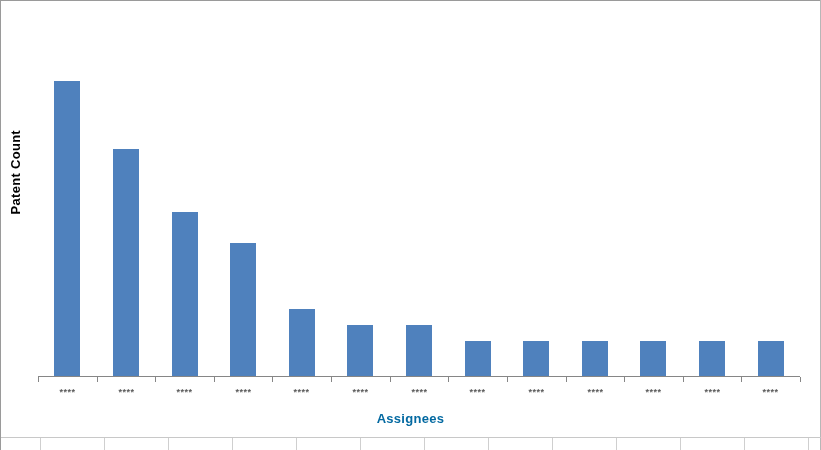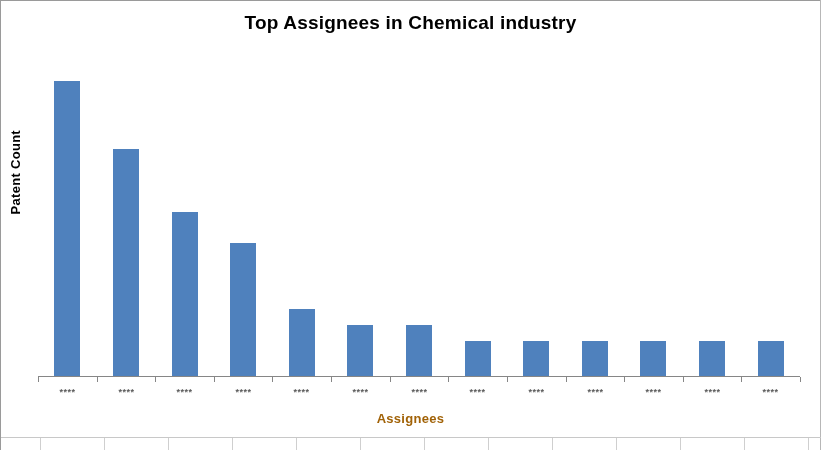--- a/index.html
+++ b/index.html
@@ -95,21 +95,21 @@
   }
 
   .x-axis-title {
     position: absolute;
     left: 0;
     top: 411px;
     width: 821px;
     text-align: center;
     font-size: 13px;
     font-weight: bold;
-    color: #a16207;
+    color: #0369a1;
     letter-spacing: 0.3px;
   }
 
   
   .plot {
     position: absolute;
     left: 38px;
     top: 55px;
     width: 762px;
     height: 321px;
@@ -153,21 +153,20 @@
 <body>
 
 <div id="screenshot">
 
   <div class="frame-top"></div>
   <div class="frame-left"></div>
   <div class="frame-right"></div>
 
   <div class="chart">
 
-    <div class="chart-title">Top Assignees in Chemical industry</div>
 
     <div class="y-axis-title">Patent Count</div>
 
     <div class="plot" id="plot-area">
         <div class="bar" title="****: 295" style="left: 16px; width: 26px; height: 295px; background: rgb(79, 129, 189);"></div>
         <div class="bar" title="****: 227" style="left: 75px; width: 26px; height: 227px; background: rgb(79, 129, 189);"></div>
         <div class="bar" title="****: 164" style="left: 134px; width: 26px; height: 164px; background: rgb(79, 129, 189);"></div>
         <div class="bar" title="****: 133" style="left: 192px; width: 26px; height: 133px; background: rgb(79, 129, 189);"></div>
         <div class="bar" title="****: 67" style="left: 251px; width: 26px; height: 67px; background: rgb(79, 129, 189);"></div>
         <div class="bar" title="****: 51" style="left: 309px; width: 26px; height: 51px; background: rgb(79, 129, 189);"></div>

